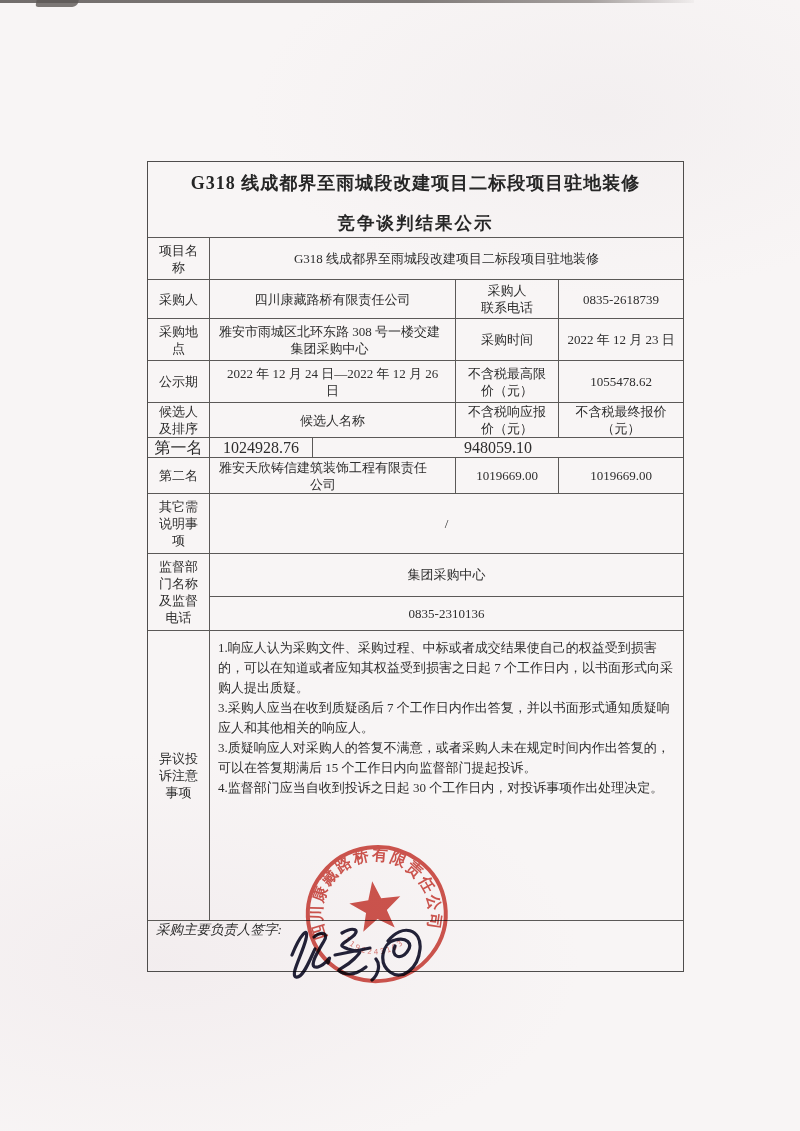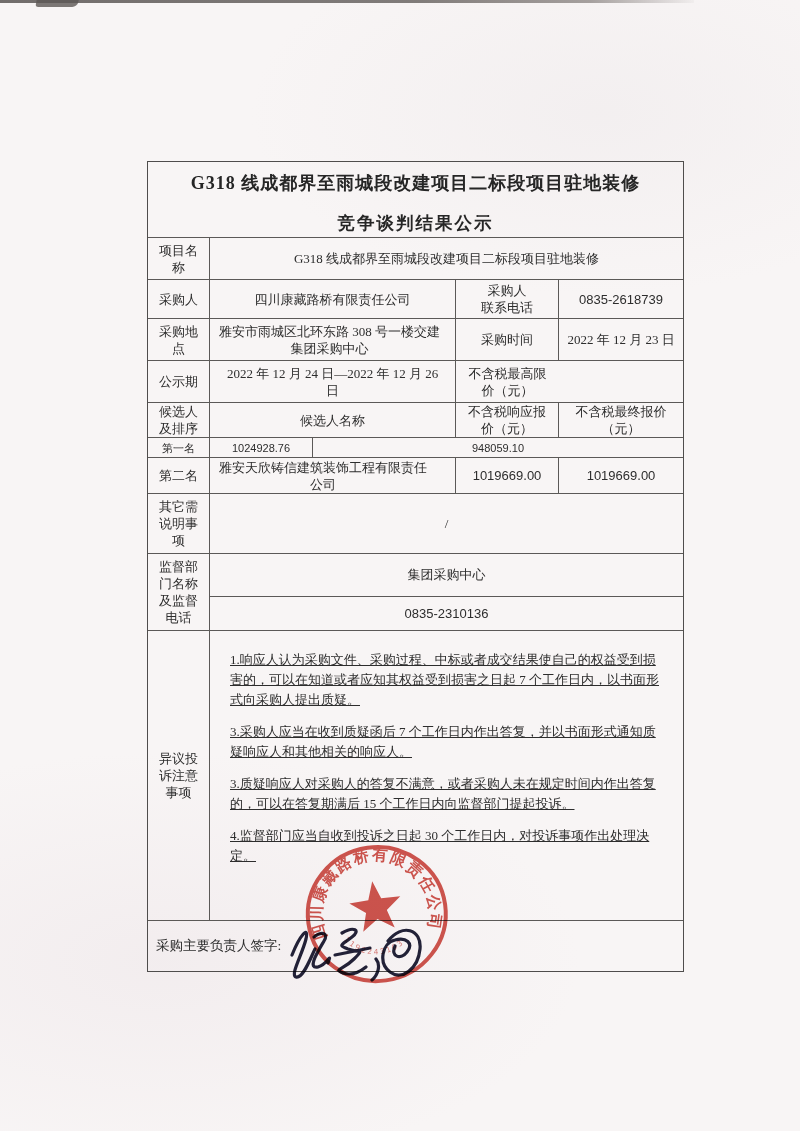--- a/index.html
+++ b/index.html
@@ -67,39 +67,39 @@
   .sup-sub{box-sizing:border-box;display:flex;align-items:center;justify-content:center;}
   .sup-sub.first{border-bottom:1px solid #5b5957;height:43px;}
   .sup-sub.second{flex:1;}
   
   .objection-cell{
     flex:1;box-sizing:border-box;
     padding:7px 10px 0 8px;
     text-align:left;line-height:20px;font-size:13px;
     overflow:hidden;
   }
-  .objection-cell p{margin:12px;text-decoration:underline;}
-  
-  .sig-row{height:50px;align-items:center;display:flex;}
+  .objection-cell p{margin:0;}
+  
+  .sig-row{height:50px;display:flex;font-style:italic;}
   .sig-label{padding-left:8px;font-size:13.5px;}
   
   .stamp{
     position:absolute;left:301px;top:842px;width:152px;height:147px;
     transform:rotate(-8deg);
     mix-blend-mode:multiply;
     opacity:.88;
     pointer-events:none;
   }
   
   .signature-svg{
     position:absolute;left:282px;top:913px;width:148px;height:92px;
     mix-blend-mode:multiply;
     pointer-events:none;
   }
-  .num{font-family:Liberation Sans, sans-serif;}
+  .num{font-family:Liberation Serif, serif;}
 </style>
 </head>
 <body>
 
 <div class="page">
   <div class="scan-top-edge"></div>
   <div class="scan-top-notch"></div>
 
   <div class="doc-table">
 
@@ -130,33 +130,34 @@
       <div class="cell c-mid">采购时间</div>
       <div class="cell c-last">2022 年 12 月 23 日</div>
     </div>
 
     <div class="trow" style="height:42px">
       <div class="cell c-label">公示期</div>
       <div class="cell c-wide">2022 年 12 月 24 日—2022 年 12 月 26
 日</div>
       <div class="cell c-mid">不含税最高限
 价（元）</div>
+      <div class="cell c-last num">1055478.62</div>
     </div>
 
     <div class="trow" style="height:35px">
       <div class="cell c-label">候选人
 及排序</div>
       <div class="cell c-wide">候选人名称</div>
       <div class="cell c-mid">不含税响应报
 价（元）</div>
       <div class="cell c-last">不含税最终报价
 （元）</div>
     </div>
 
-    <div class="trow" style="height:20px;font-size:11px">
+    <div class="trow" style="height:20px;font-size:16px">
       <div class="cell c-label" style="line-height:14px">第一名</div>
       <div class="cell c-mid num" style="line-height:14px">1024928.76</div>
       <div class="cell c-last num" style="line-height:14px">948059.10</div>
     </div>
 
     <div class="trow" style="height:36px">
       <div class="cell c-label">第二名</div>
       <div class="cell c-wide left">雅安天欣铸信建筑装饰工程有限责任
 公司</div>
       <div class="cell c-mid num">1019669.00</div>

